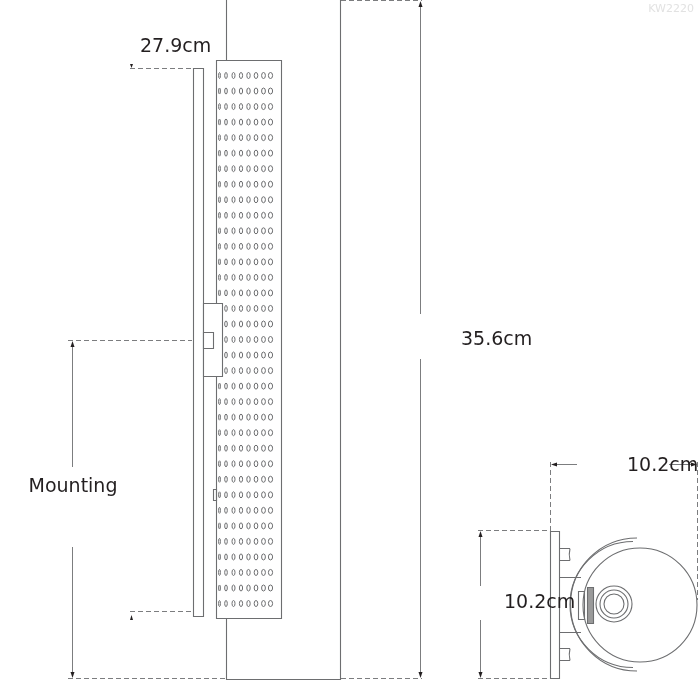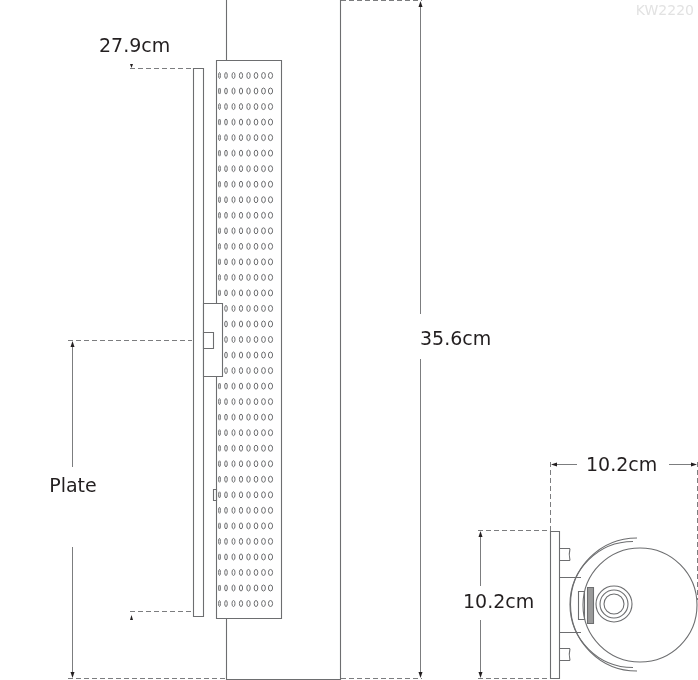--- a/index.html
+++ b/index.html
@@ -1,20 +1,20 @@
 <!DOCTYPE html>
 <html><head>
 <meta charset="utf-8">
 <style>
   html, body { margin: 0; padding: 0; background: #ffffff; }
   body { width: 698px; height: 680px; overflow: hidden; position: relative; font-family: "DejaVu Sans", sans-serif; }
   #drawing { position: absolute; left: 0; top: 0; }
   .lbl { position: absolute; color: #231f20; font-family: "DejaVu Sans", sans-serif; white-space: nowrap; line-height: 1; }
-  .lbl-big { font-size: 19px; }
-  .watermark { position: absolute; right: 4px; top: 2px; font-size: 14px; color: #e2e2e2; font-family: "DejaVu Sans", sans-serif; }
+  .lbl-big { font-size: 19px; margin-left: 41px; }
+  .watermark { position: absolute; right: 4px; top: 2px; font-size: 11px; color: #e2e2e2; font-family: "DejaVu Sans", sans-serif; }
   .mount-label { position: absolute; left: 0; top: 474px; width: 146px; text-align: center; font-size: 19px; line-height: 22px; color: #231f20; }
   svg line, svg rect, svg path, svg circle, svg polygon { vector-effect: non-scaling-stroke; }
 </style>
 </head>
 <body>
 
 <svg id="drawing" width="698" height="680" viewBox="0 0 698 680" xmlns="http://www.w3.org/2000/svg">
   <g fill="none" stroke="#6d6e70" stroke-width="1.1">
 
     <rect x="226.5" y="-1" width="114" height="680.5"></rect>
@@ -367,18 +367,18 @@
   </g>
 </svg>
 
 <div class="watermark">KW2220</div>
 
 <div class="lbl lbl-big" style="left:99px; top:36px;">27.9cm</div>
 
 <div class="lbl lbl-big" style="left:420px; top:329px;">35.6cm</div>
 
 <div class="mount-label">
-  <div>Plate</div>
+  <div>Mounting</div>
 </div>
 
 <div class="lbl lbl-big" style="left:586px; top:455px;">10.2cm</div>
 
 <div class="lbl lbl-big" style="left:463px; top:592px;">10.2cm</div>
 
 </body></html>

